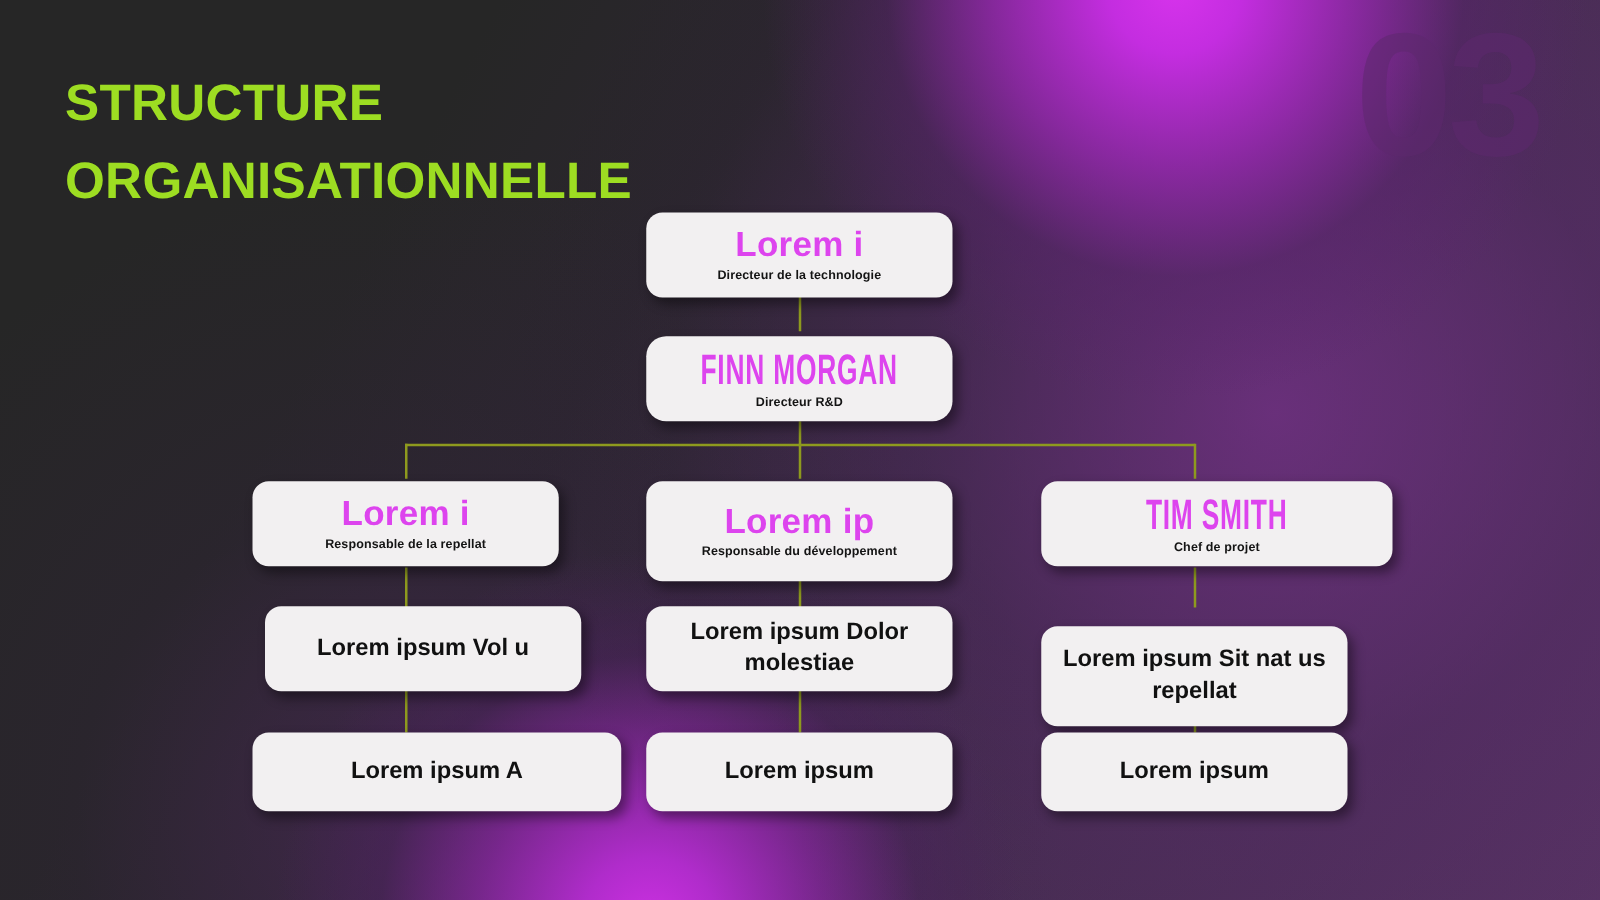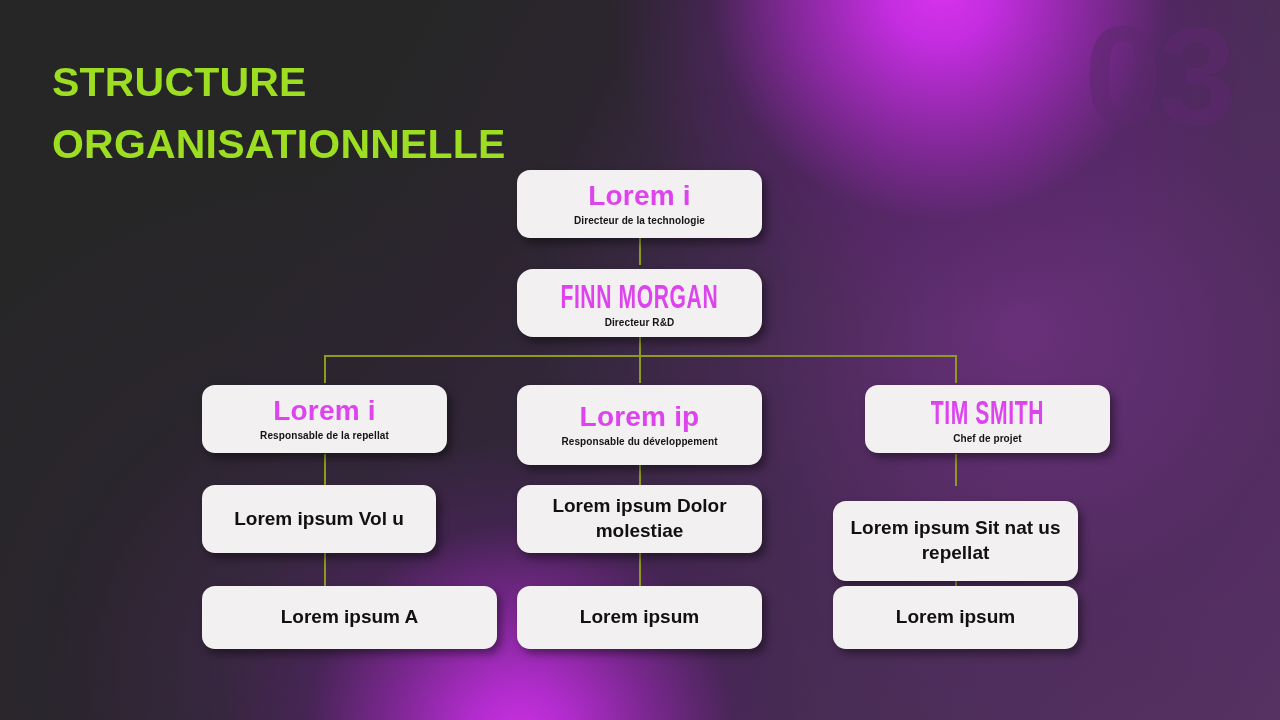--- a/index.html
+++ b/index.html
@@ -152,26 +152,26 @@
     </div>
 
     <div class="card" style="left:202px; top:385px; width:245px; height:68px;">
       <div class="nm">Lorem i</div>
       <div class="rl">Responsable de la repellat</div>
     </div>
     <div class="card" style="left:517px; top:385px; width:245px; height:80px;">
       <div class="nm">Lorem ip</div>
       <div class="rl">Responsable du développement</div>
     </div>
-    <div class="card" style="left:833px; top:385px; width:245px; height:68px;margin-left:32px;">
+    <div class="card" style="left:833px; top:385px; width:281px; height:68px;">
       <div class="nm cond">TIM SMITH</div>
       <div class="rl">Chef de projet</div>
     </div>
 
-    <div class="card plain" style="left:202px; top:485px; width:234px; height:68px;">
+    <div class="card plain" style="left:212px; top:485px; width:253px; height:68px;">
       <div class="tx">Lorem ipsum Vol u</div>
     </div>
     <div class="card plain" style="left:517px; top:485px; width:245px; height:68px;">
       <div class="tx">Lorem ipsum Dolor molestiae</div>
     </div>
     <div class="card plain" style="left:833px; top:485px; width:245px; height:80px;margin-top:16px;">
       <div class="tx">Lorem ipsum Sit nat us repellat</div>
     </div>
 
     <div class="card plain" style="left:202px; top:586px; width:295px; height:63px;">

